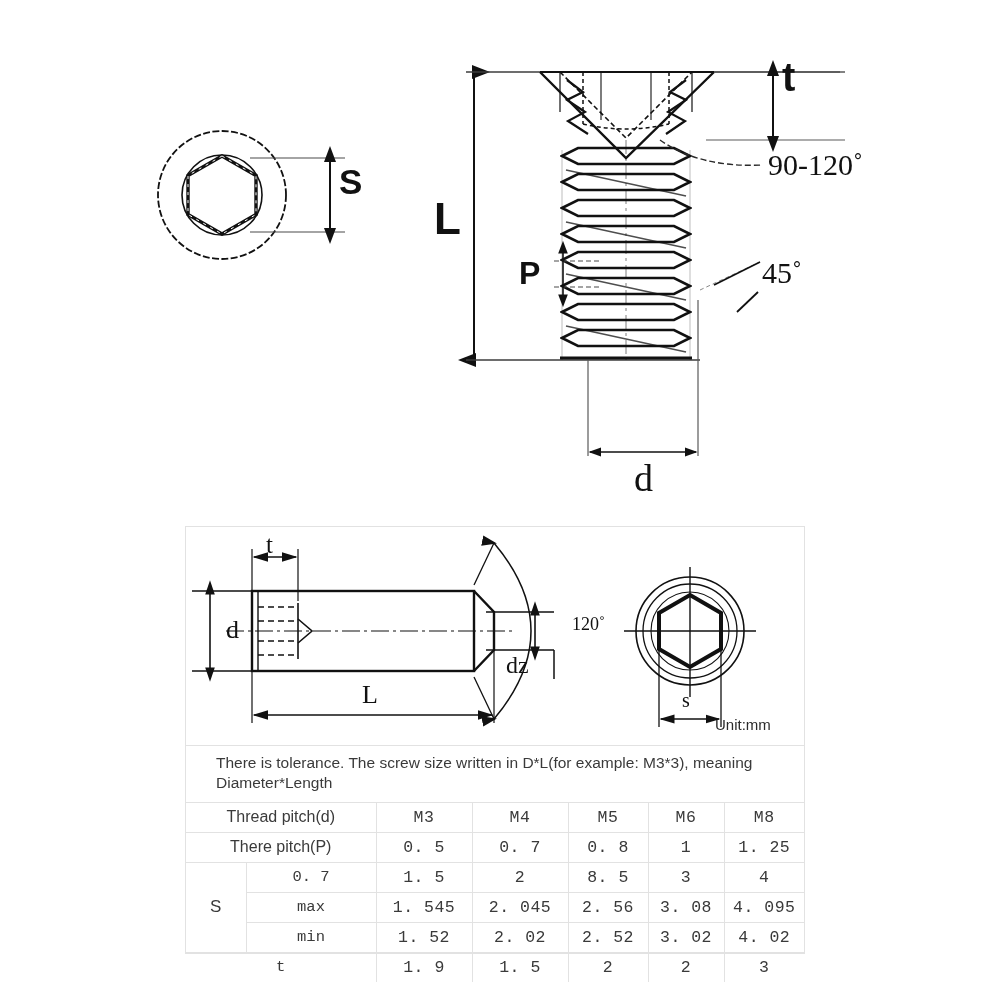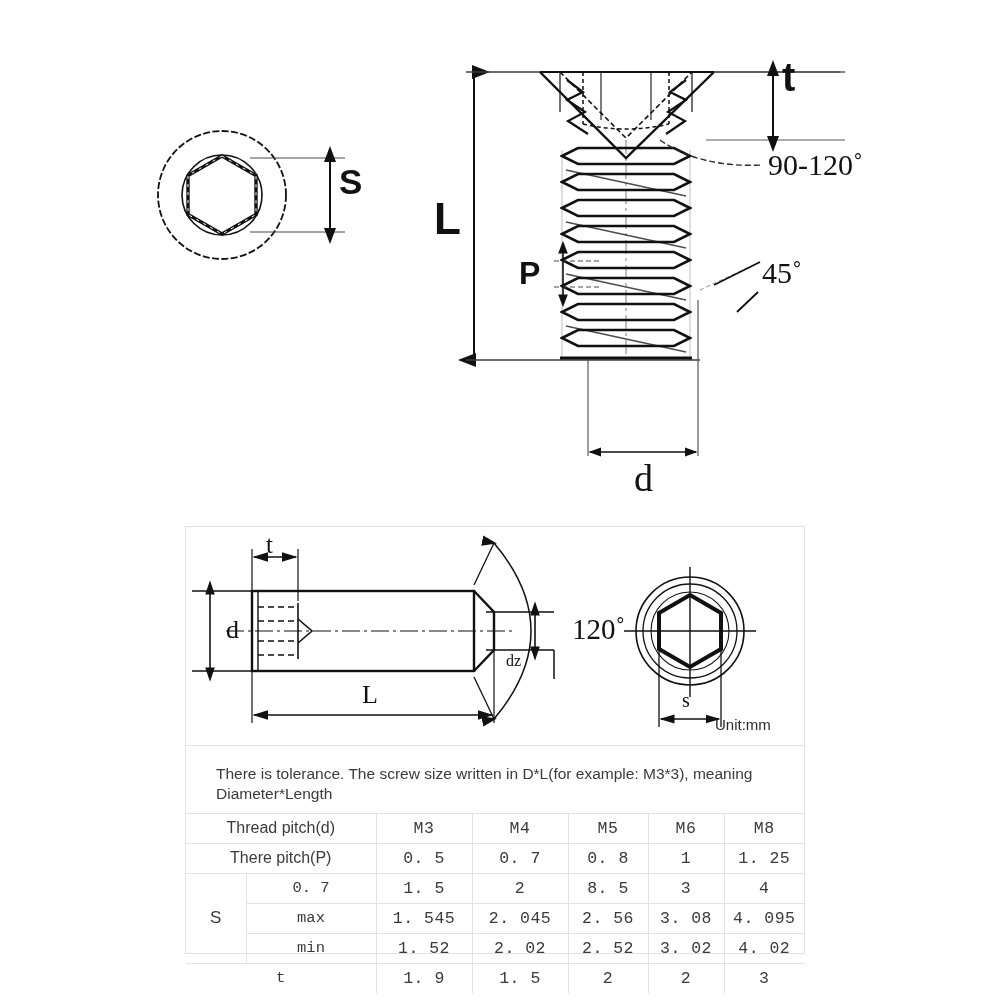--- a/index.html
+++ b/index.html
@@ -57,21 +57,21 @@
   }
   #unit-note {
     position: absolute;
     right: 8px;
     bottom: 8px;
     font-size: 15px;
     color: #2b2b2b;
   }
   #tolerance-note {
     border-top: 1px solid #e2e2e2;
-    padding: 18px 10px 8px 30px;
+    padding: 7px 10px 8px 30px;
     font-size: 15.5px;
     color: #3a3a3a;
     line-height: 1.32;
     box-sizing: border-box;
   }
   table.spec {
     width: 100%;
     border-collapse: collapse;
     table-layout: fixed;
     font-size: 17px;
@@ -341,22 +341,22 @@
         <g stroke="#111" fill="none">
           <line x1="473" y1="122" x2="473" y2="200" stroke-width="1.3"></line>
           <line x1="535" y1="122" x2="535" y2="200" stroke-width="1.3"></line>
           <line x1="475" y1="192" x2="533" y2="192" stroke-width="1.5" marker-start="url(#bL)" marker-end="url(#bR)"></line>
         </g>
       </svg>
 
       <div class="lbl lbl-serif" style="left:80px; top:5px; font-size:25px;">t</div>
       <div class="lbl lbl-serif" style="left:40px; top:90px; font-size:26px;">d</div>
       <div class="lbl lbl-serif" style="left:176px; top:155px; font-size:26px;">L</div>
-      <div class="lbl lbl-serif" style="left:320px; top:126px; font-size:16px;">dz</div>
-      <div class="lbl lbl-serif" style="left:386px; top:88px; font-size:29px;">120˚</div>
+      <div class="lbl lbl-serif" style="left:320px; top:126px; font-size:24px;">dz</div>
+      <div class="lbl lbl-serif" style="left:386px; top:88px; font-size:18px;">120˚</div>
       <div class="lbl lbl-serif" style="left:496px; top:163px; font-size:20px;">s</div>
       <div id="unit-note" class="lbl" style="position:absolute; left:529px; top:190px;">Unit:mm</div>
     </div>
 
     <div id="tolerance-note">There is tolerance. The screw size written in D*L(for example: M3*3), meaning Diameter*Length</div>
 
     <table class="spec">
       <colgroup>
         <col style="width:60px">
         <col style="width:130px">

